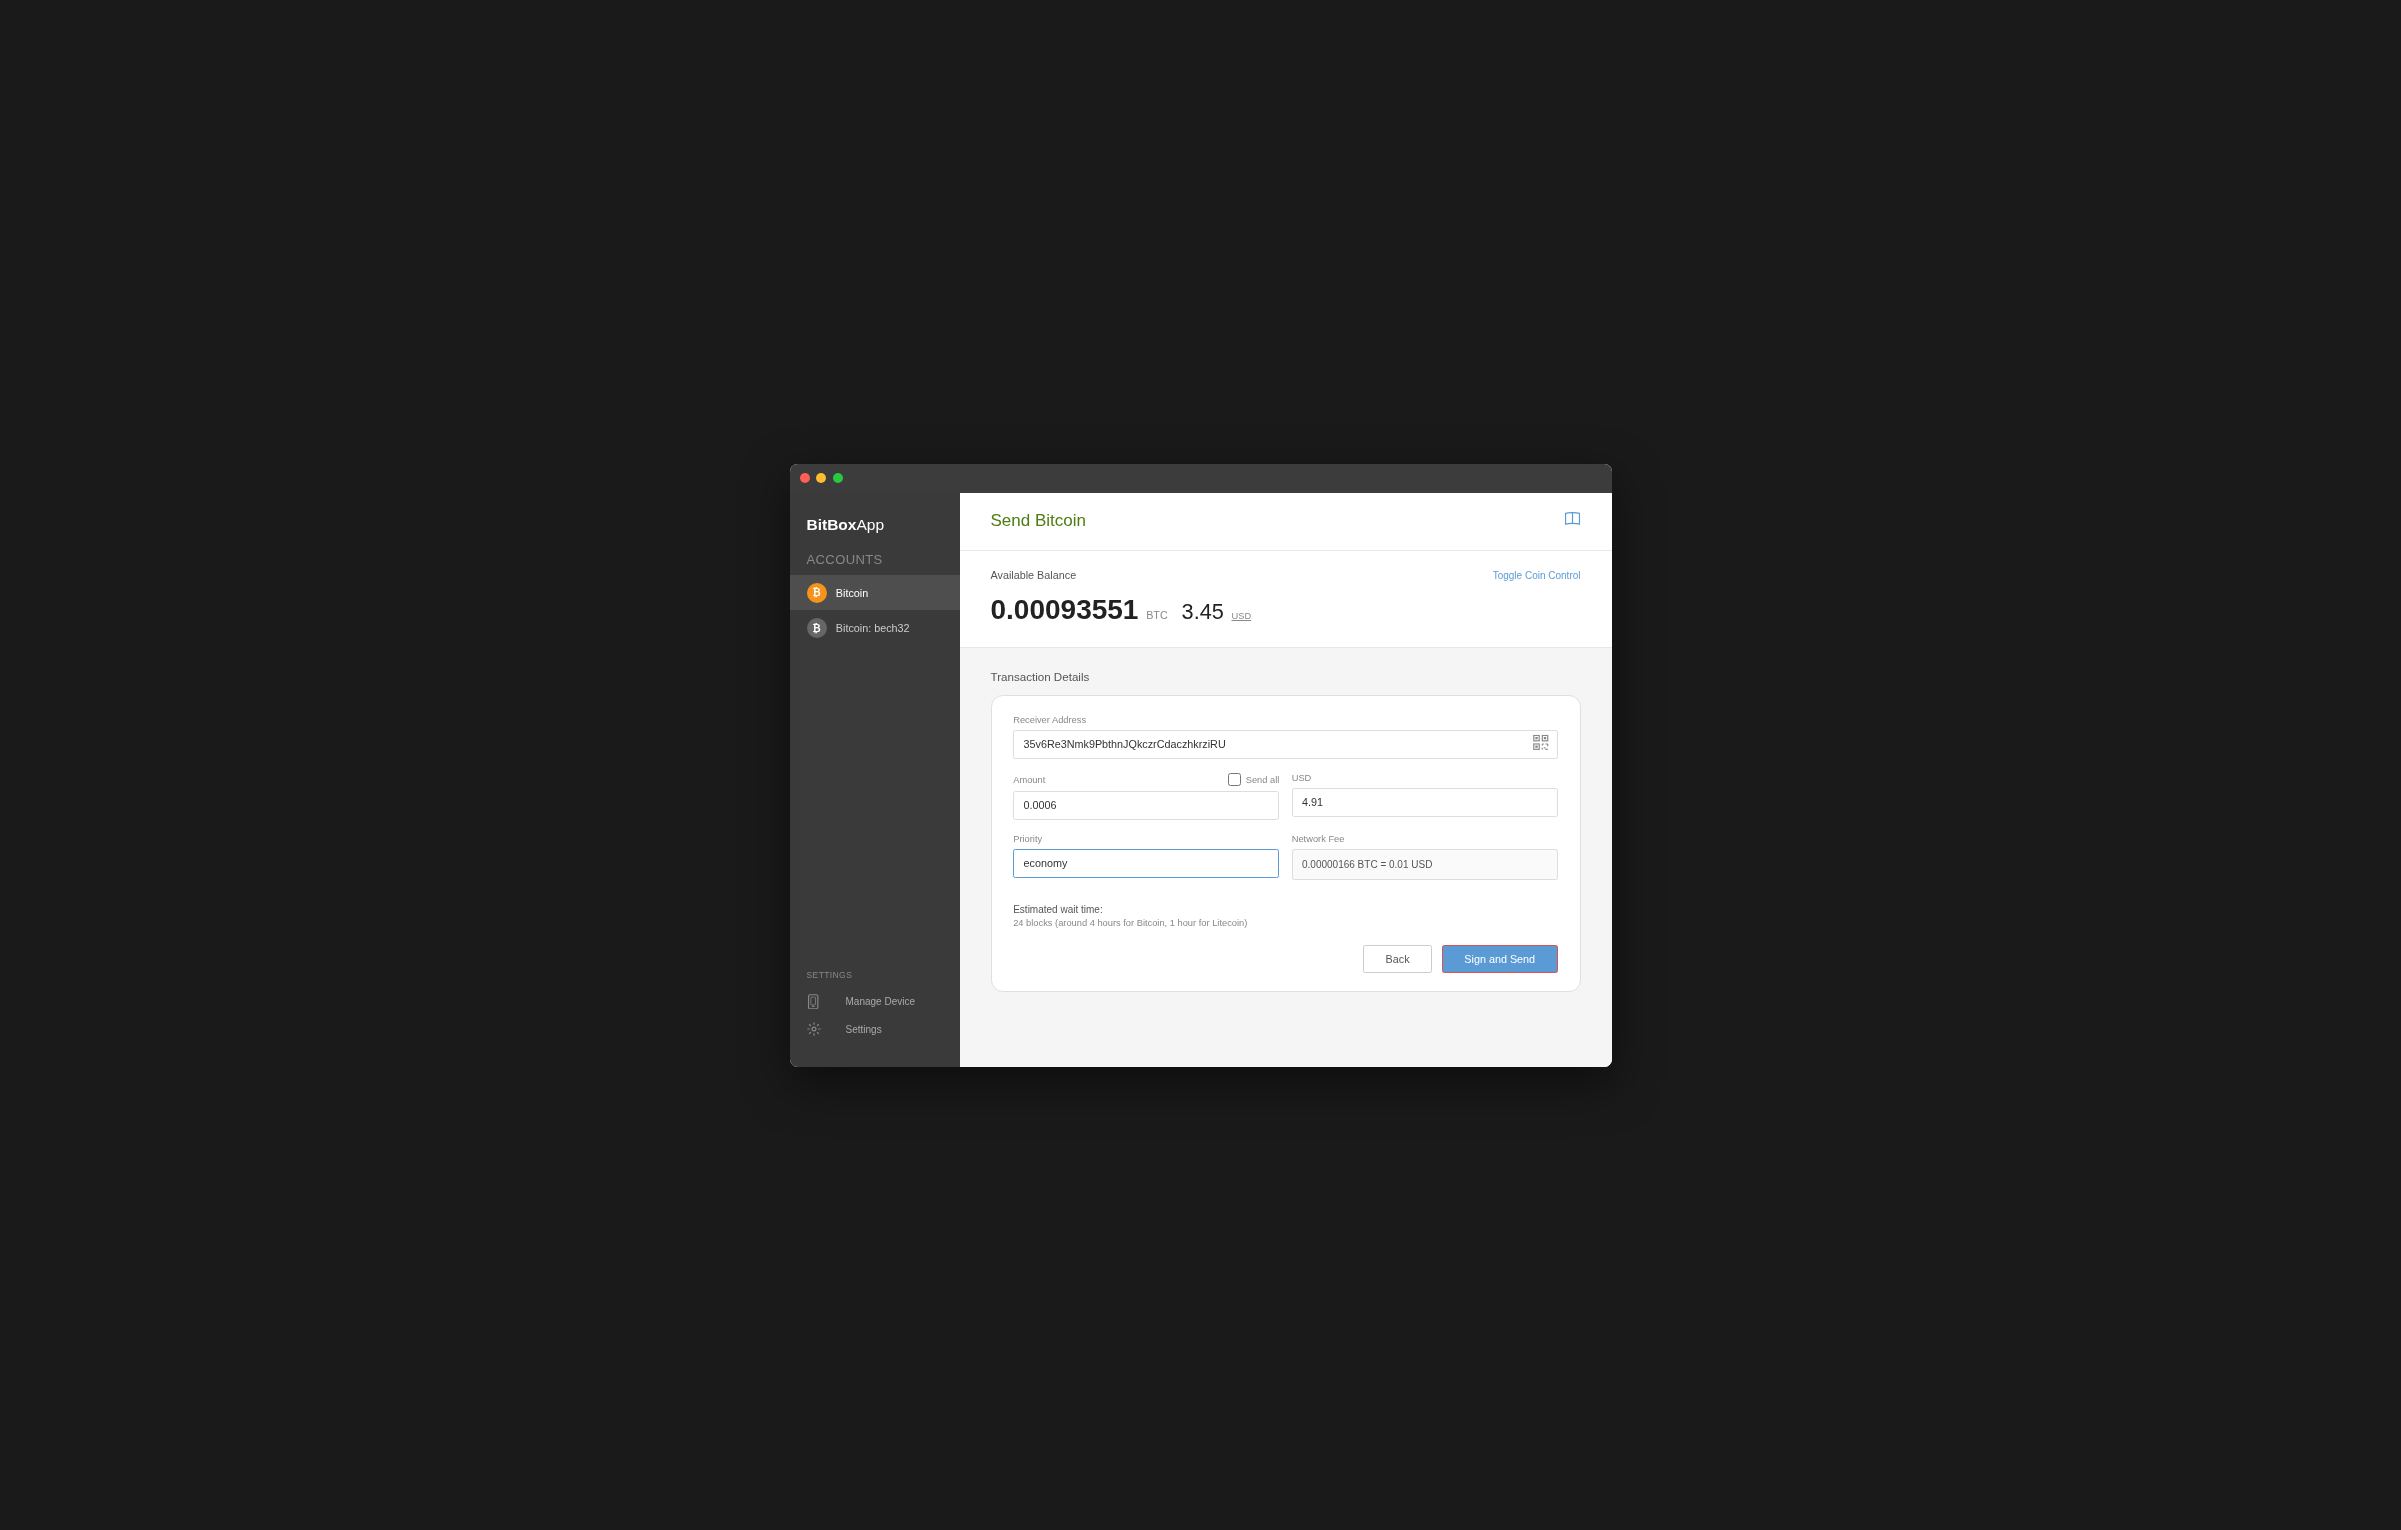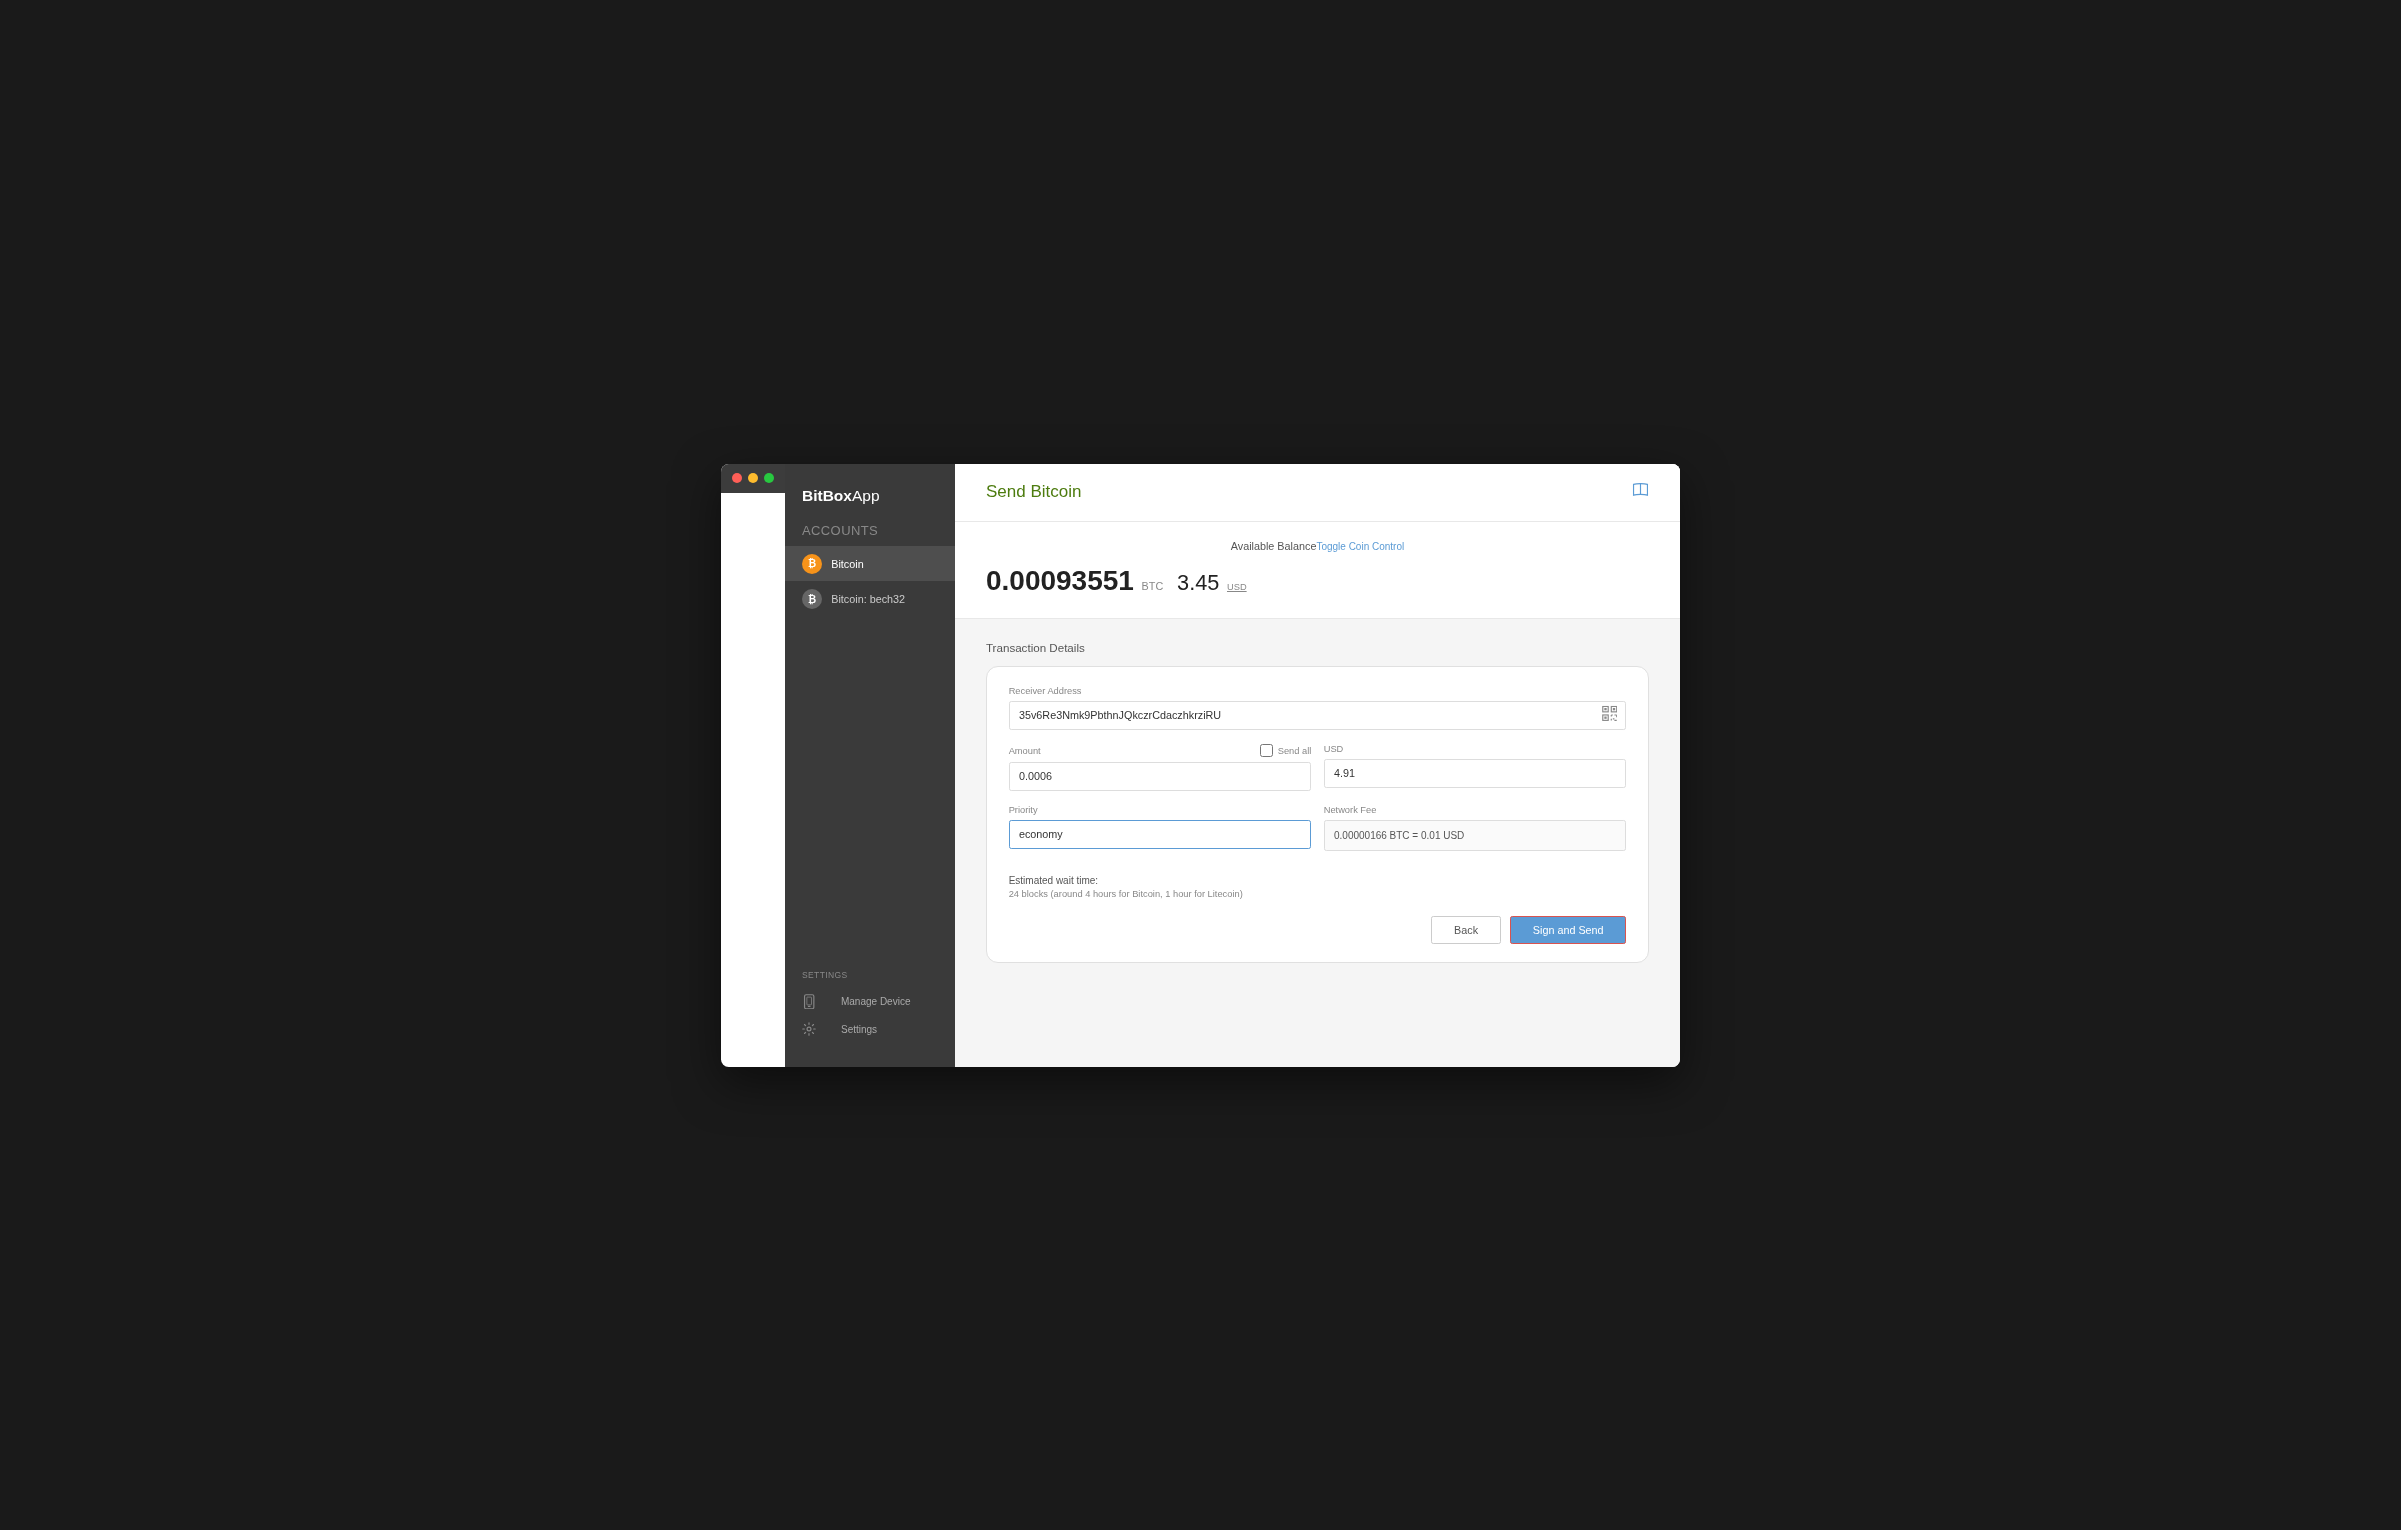--- a/index.html
+++ b/index.html
@@ -5,27 +5,27 @@
     * { box-sizing: border-box; margin: 0; padding: 0; }
     body {
       background: #1a1a1a;
       display: flex;
       justify-content: center;
       align-items: center;
       min-height: 100vh;
       font-family: -apple-system, BlinkMacSystemFont, 'Segoe UI', sans-serif;
     }
     .window {
-      width: 959px;
+      width: 822px;
       height: 603px;
       background: #fff;
       border-radius: 7.7px;
       overflow: hidden;
       display: flex;
-      flex-direction: row;
+      flex-direction: column;
       box-shadow: 0 15.5px 46px rgba(0,0,0,0.5);
     }
     .titlebar {
       height: 29px;
       background: #3c3c3c;
       display: flex;
       align-items: center;
       padding: 0 10.8px;
       flex-shrink: 0;
     }
@@ -172,21 +172,21 @@
       cursor: pointer;
     }
     .balance-section {
       background: #fff;
       margin: 0;
       padding: 18.6px 31px 21.7px;
       border-bottom: 0.8px solid #e8e8e8;
     }
     .balance-section-header {
       display: flex;
-      justify-content: center;
+      justify-content: space-between;
       align-items: center;
       margin-bottom: 12.4px;
     }
     .balance-label {
       font-size: 10.8px;
       color: #555;
       font-weight: 500;
     }
     .toggle-coin-control {
       color: #5b9bd5;

